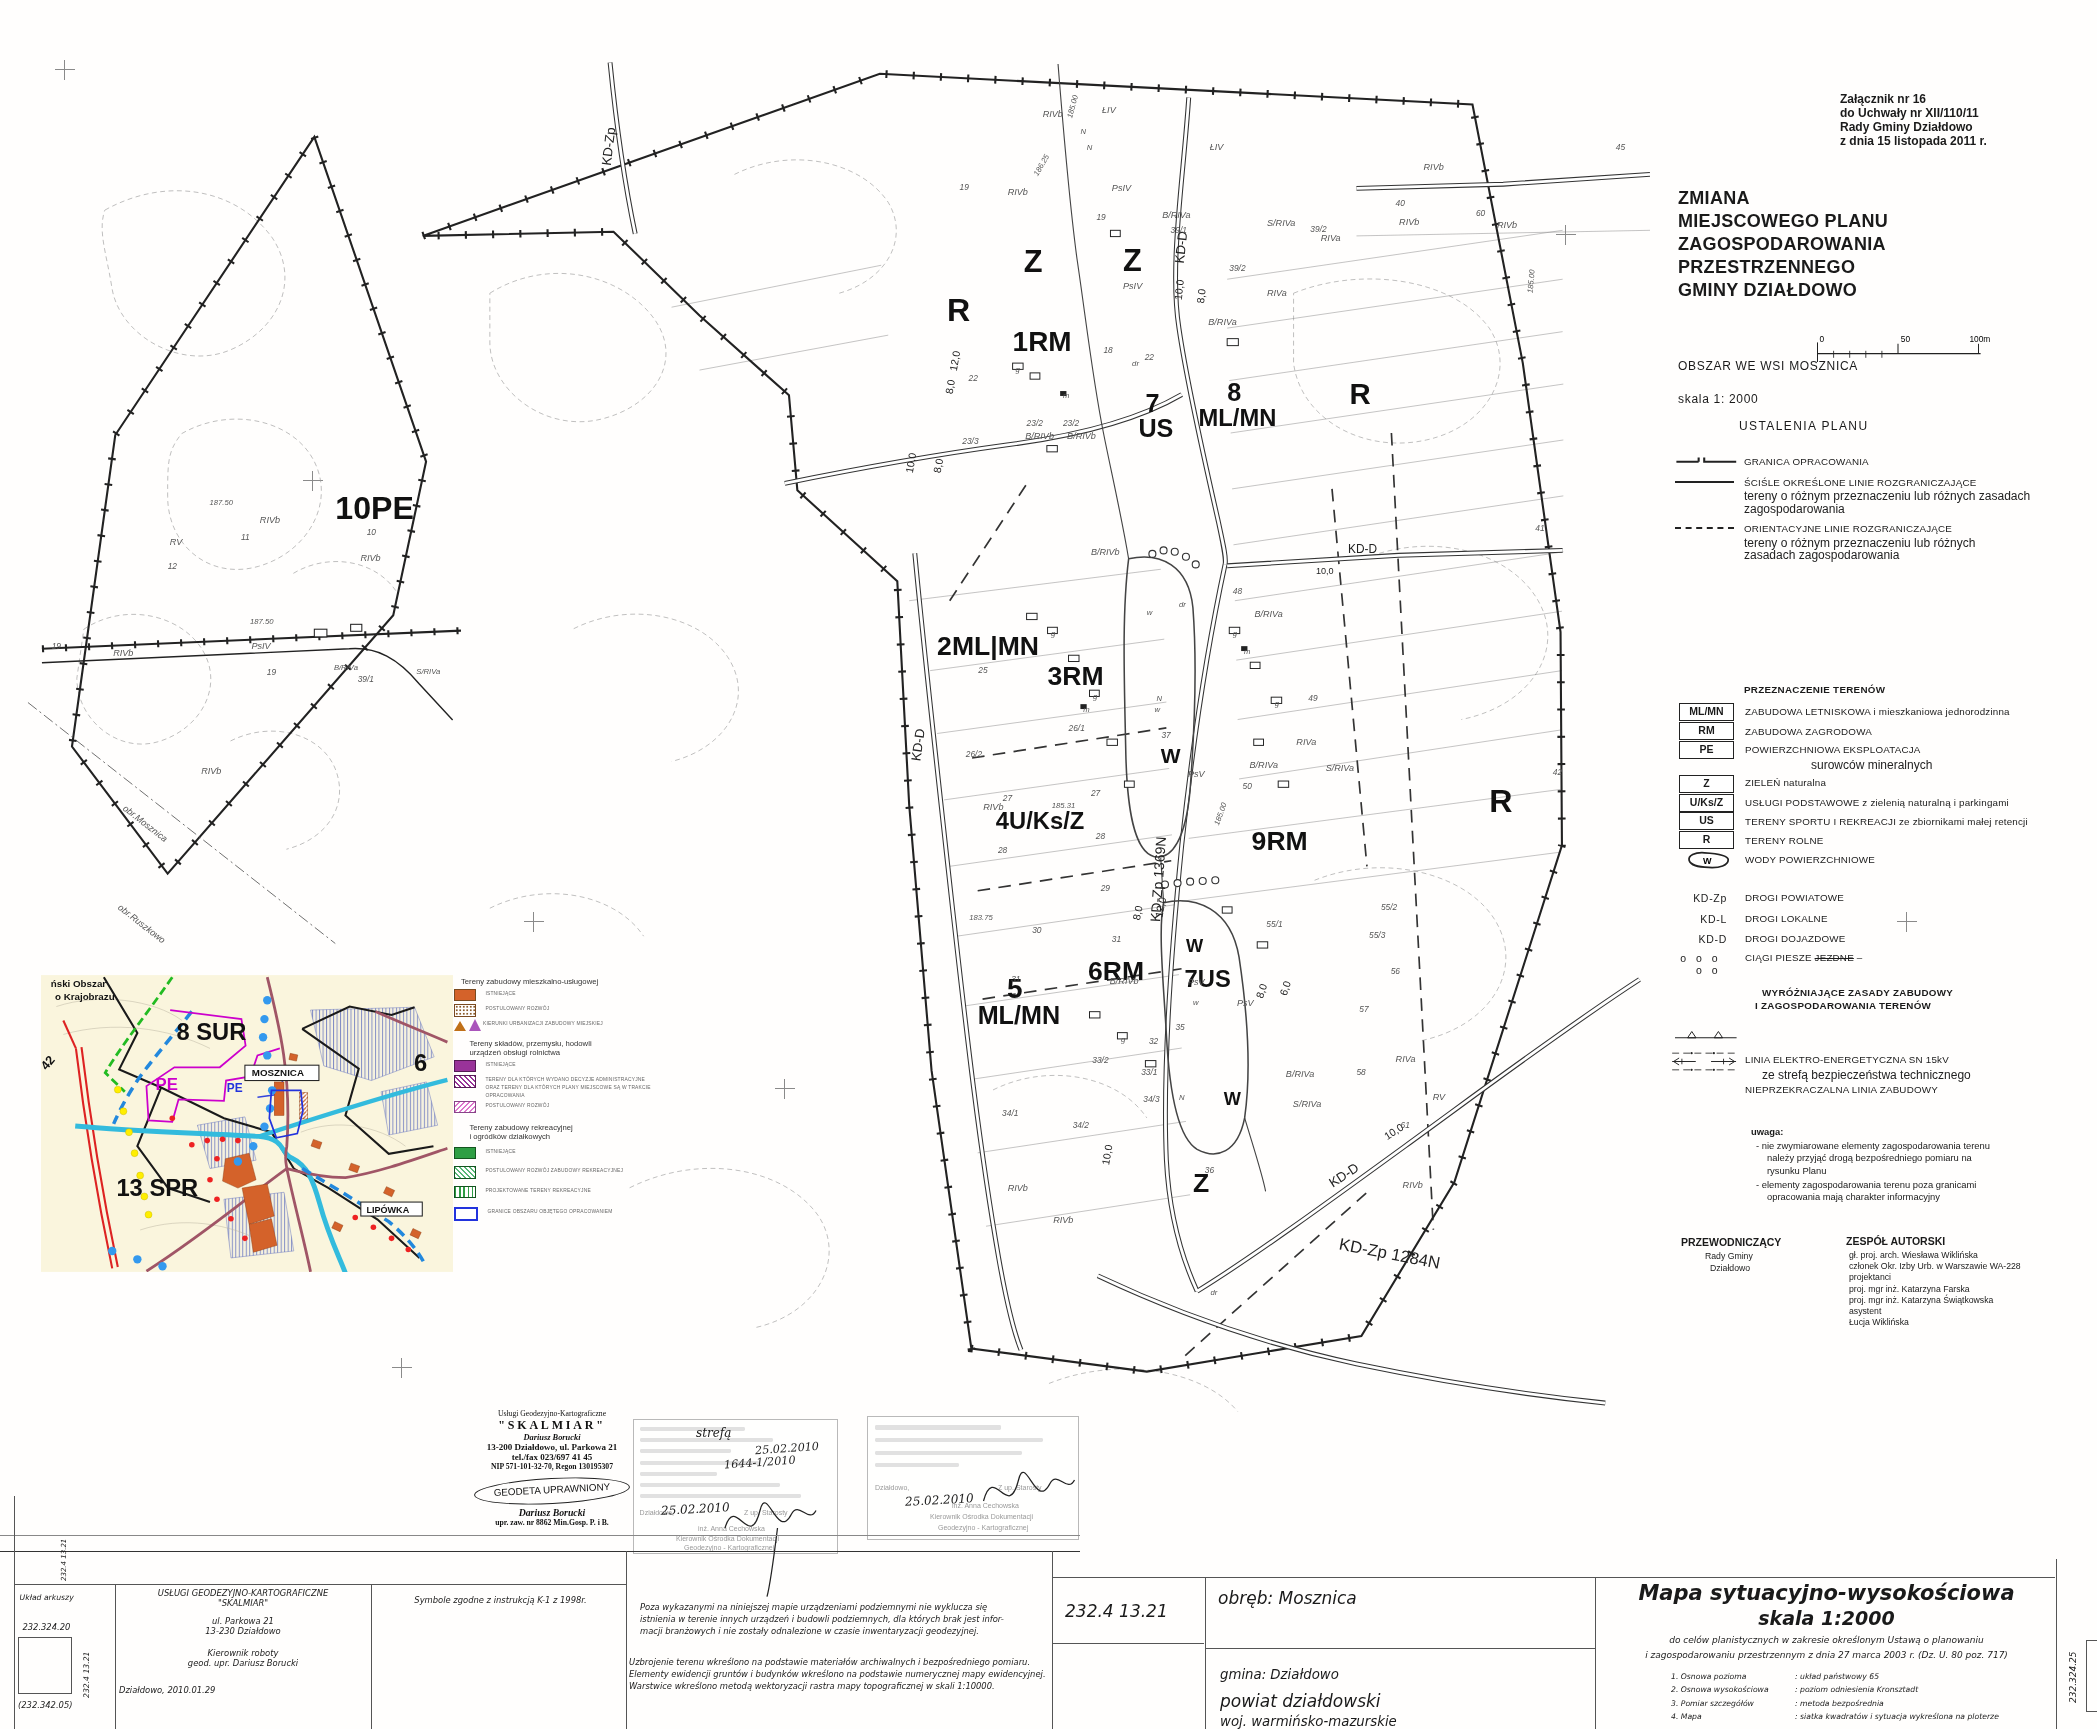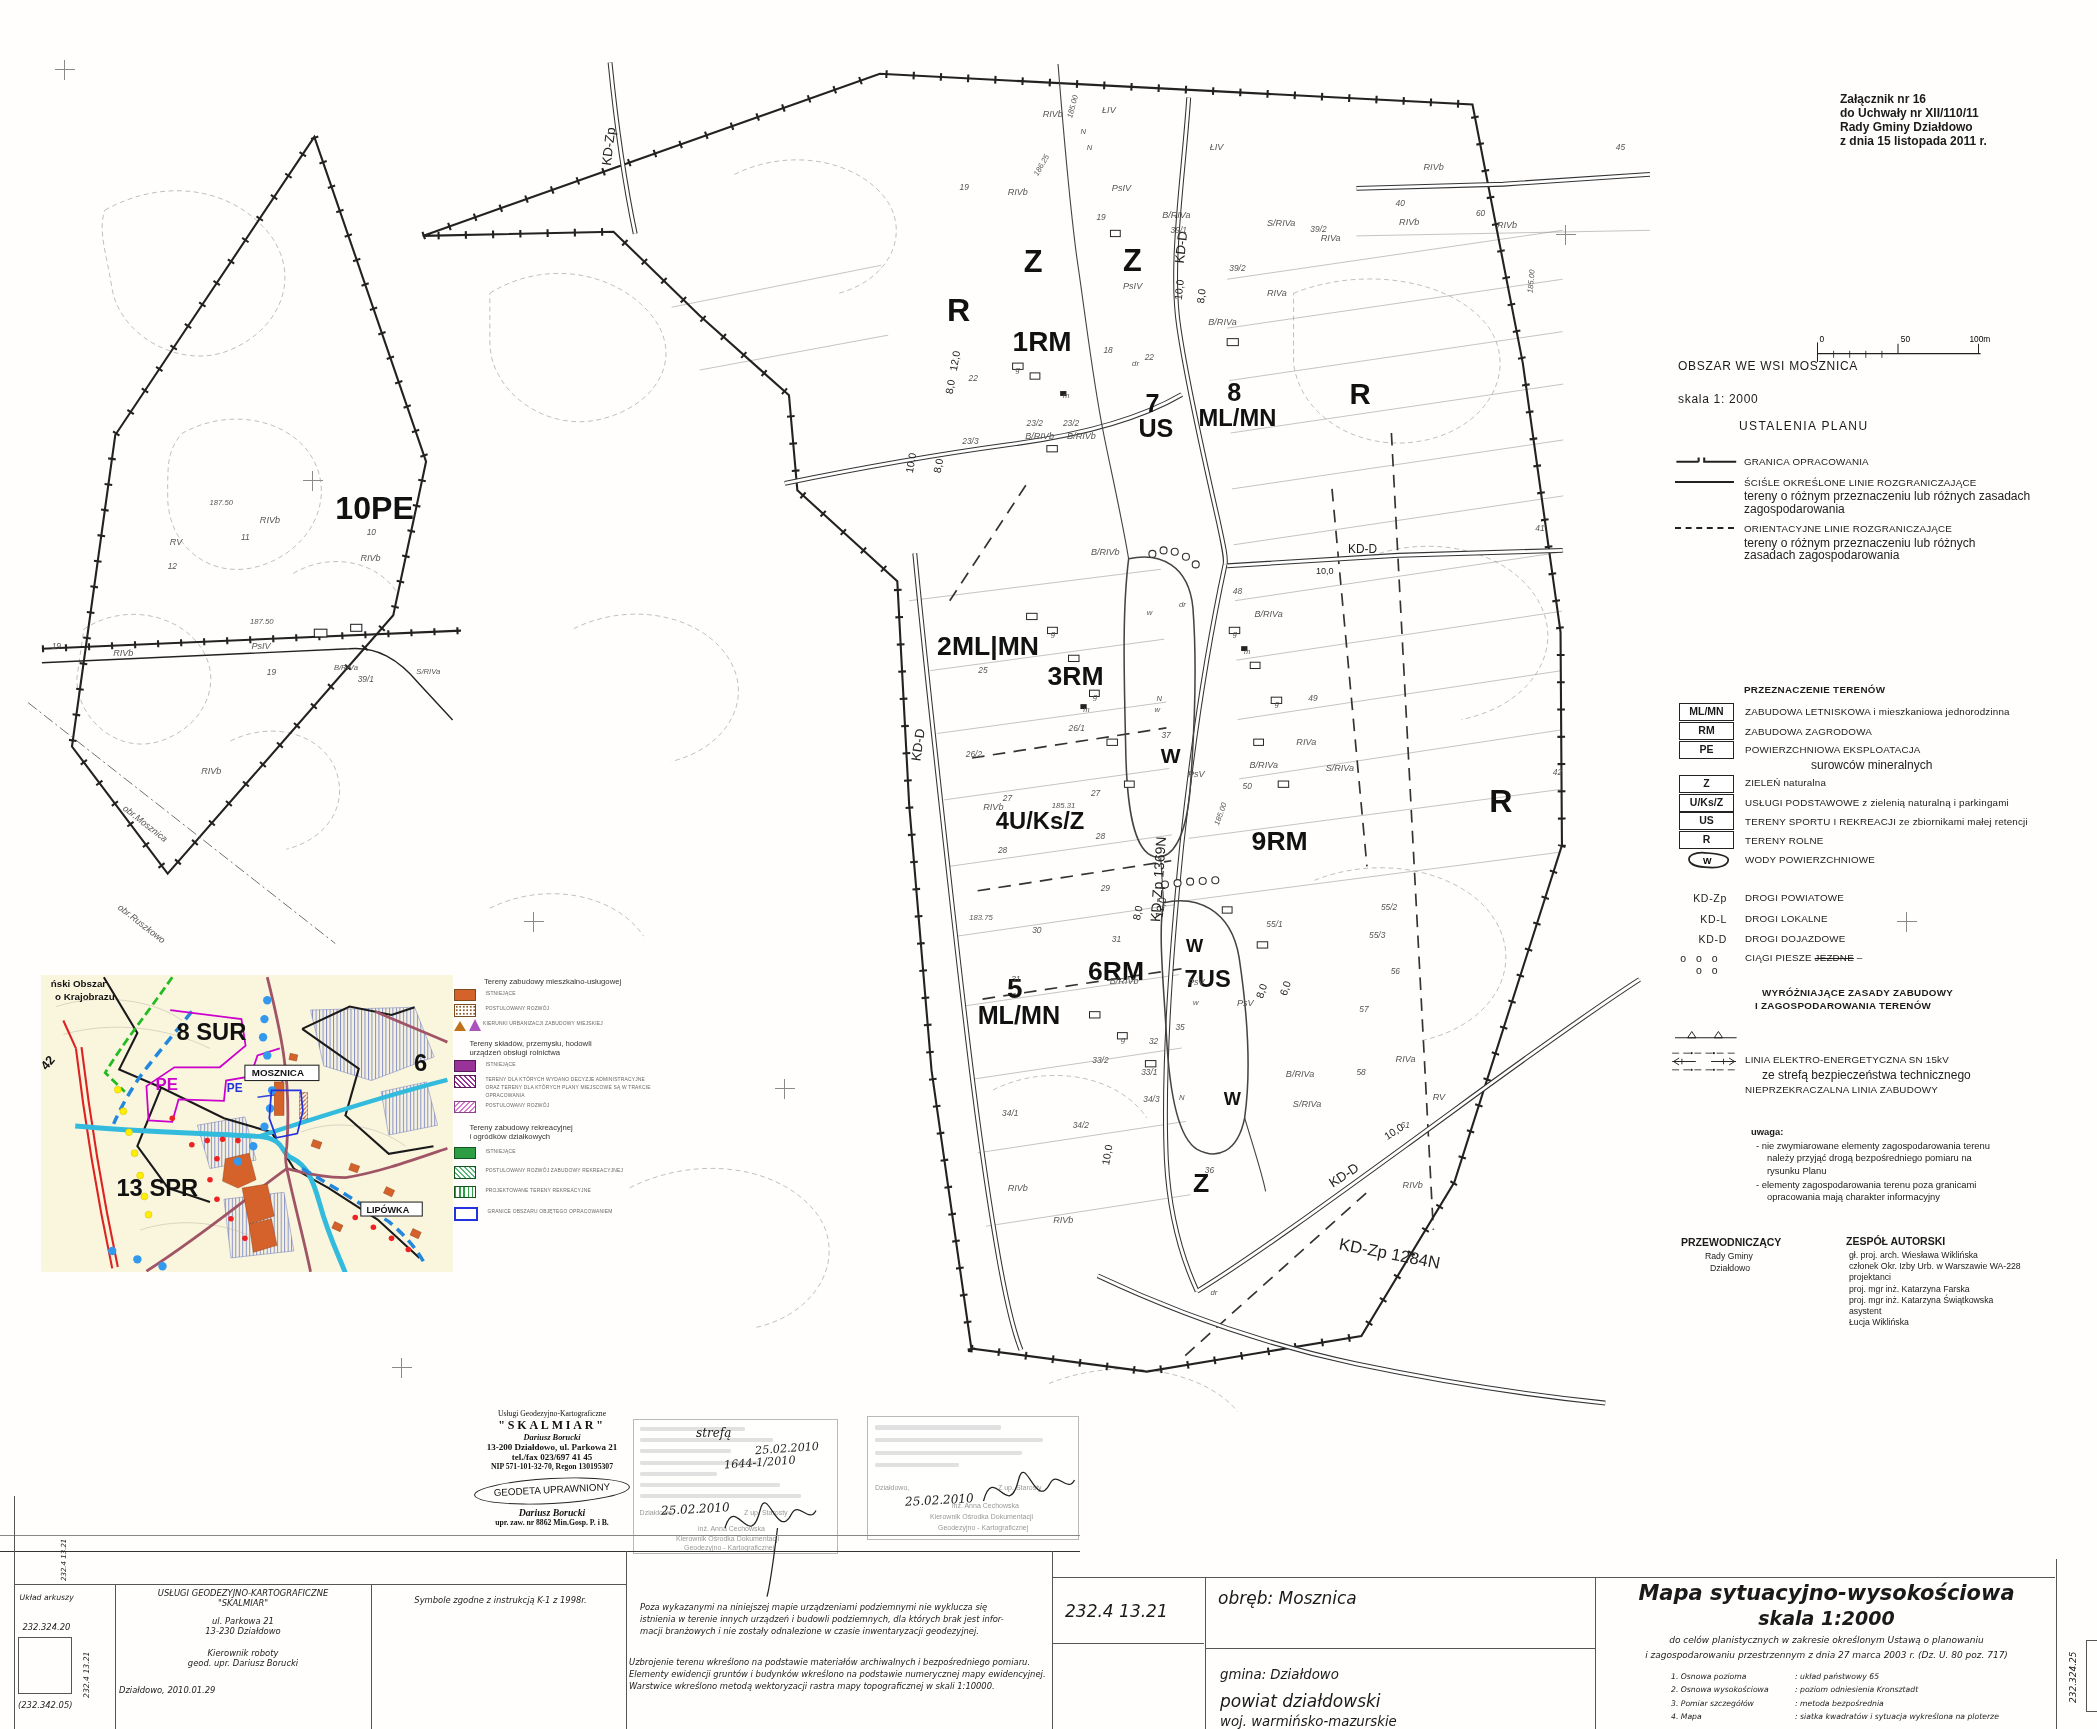--- a/index.html
+++ b/index.html
@@ -406,20 +406,27 @@
     <text x="2140" y="2212" font-size="11" class="mapsoil">5850000    5850000</text>
   </svg>
 
   <div class="abs att" style="left:1840px;top:92px">
     <div>Załącznik  nr 16</div>
     <div>do Uchwały nr   XII/110/11</div>
     <div>Rady Gminy  Działdowo</div>
     <div>z dnia   15 listopada 2011 r.</div>
   </div>
 
+  <div class="abs maintitle" style="left:1678px;top:187px">
+    <div>ZMIANA</div>
+    <div>MIEJSCOWEGO PLANU</div>
+    <div>ZAGOSPODAROWANIA</div>
+    <div>PRZESTRZENNEGO</div>
+    <div>GMINY DZIAŁDOWO</div>
+  </div>
   <div class="abs subtitle" style="left:1678px;top:311px">OBSZAR  WE  WSI MOSZNICA</div>
   <div class="abs subtitle" style="left:1678px;top:344px">skala   1: 2000</div>
   <svg class="abs" style="left:1814px;top:334px" width="182" height="28" viewBox="0 0 260 40">
     <line x1="5" y1="28" x2="238" y2="28" stroke="#222" stroke-width="2"></line>
     <line x1="5" y1="12" x2="5" y2="40" stroke="#222" stroke-width="1.5"></line>
     <line x1="28" y1="24" x2="28" y2="34" stroke="#222" stroke-width="1.2"></line>
     <line x1="51" y1="24" x2="51" y2="34" stroke="#222" stroke-width="1.2"></line>
     <line x1="74" y1="24" x2="74" y2="34" stroke="#222" stroke-width="1.2"></line>
     <line x1="97" y1="24" x2="97" y2="34" stroke="#222" stroke-width="1.2"></line>
     <line x1="120" y1="14" x2="120" y2="28" stroke="#222" stroke-width="1.5"></line>
@@ -644,21 +651,21 @@
     <text x="592" y="1532" font-size="34" font-weight="700" fill="#111">6</text>
     <text x="166" y="1712" font-size="34" font-weight="700" fill="#111">13 SPR</text>
     <g>
       <rect x="516" y="1720" width="88" height="20" fill="#ffffff" stroke="#222" stroke-width="1.5"></rect>
       <text x="524" y="1735" font-size="13" font-weight="600" fill="#111">LIPÓWKA</text>
     </g>
     <text x="66" y="1532" font-size="18" font-weight="700" fill="#111" transform="rotate(-50 66 1532)">42</text>
   </svg>
 
   <div class="abs" style="left:454px;top:977px;width:210px">
-    <div class="il-h" style="margin-left:30px">Tereny zabudowy mieszkalno-usługowej</div>
+    <div class="il-h" style="margin-left:7px">Tereny zabudowy mieszkalno-usługowej</div>
     <div class="il-row">
         <div class="il-sw sw-orange"></div>
         <div class="il-lab">ISTNIEJĄCE</div>
       </div>
     <div class="il-row">
         <div class="il-sw sw-dots"></div>
         <div class="il-lab">POSTULOWANY ROZWÓJ</div>
       </div>
     <div class="il-row">
       <div style="width:29px;margin-right:0;flex:0 0 auto">

